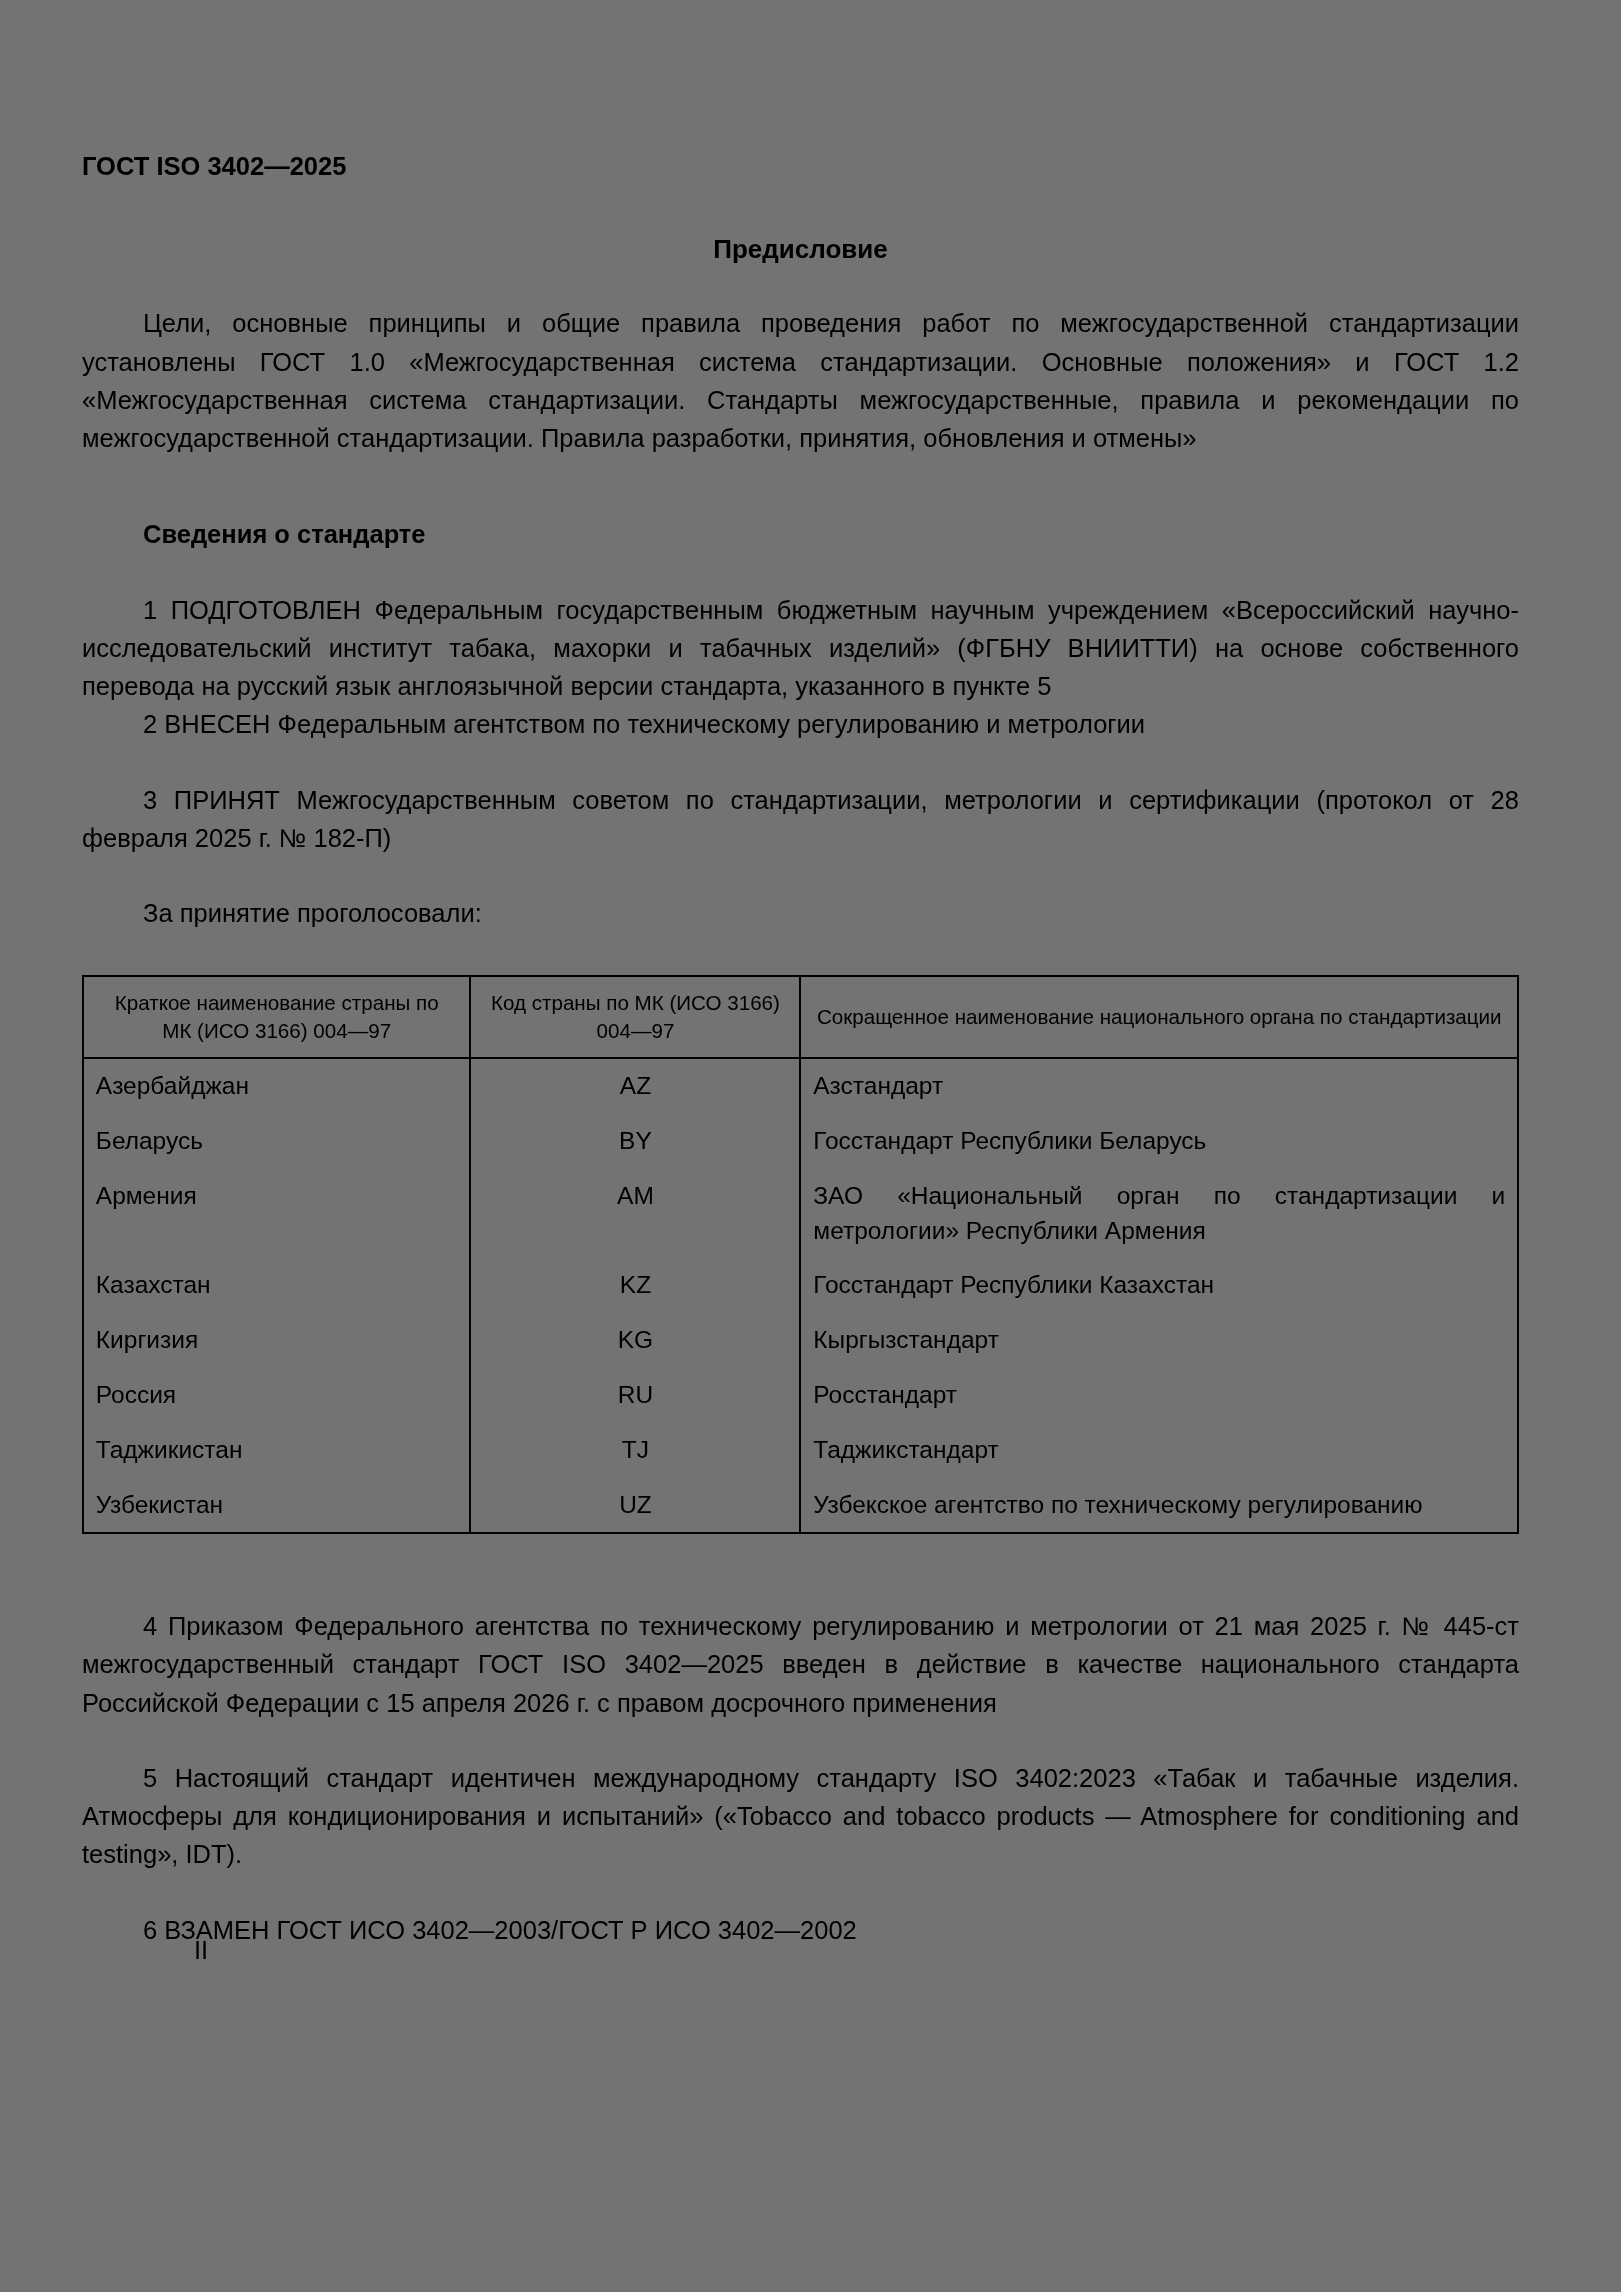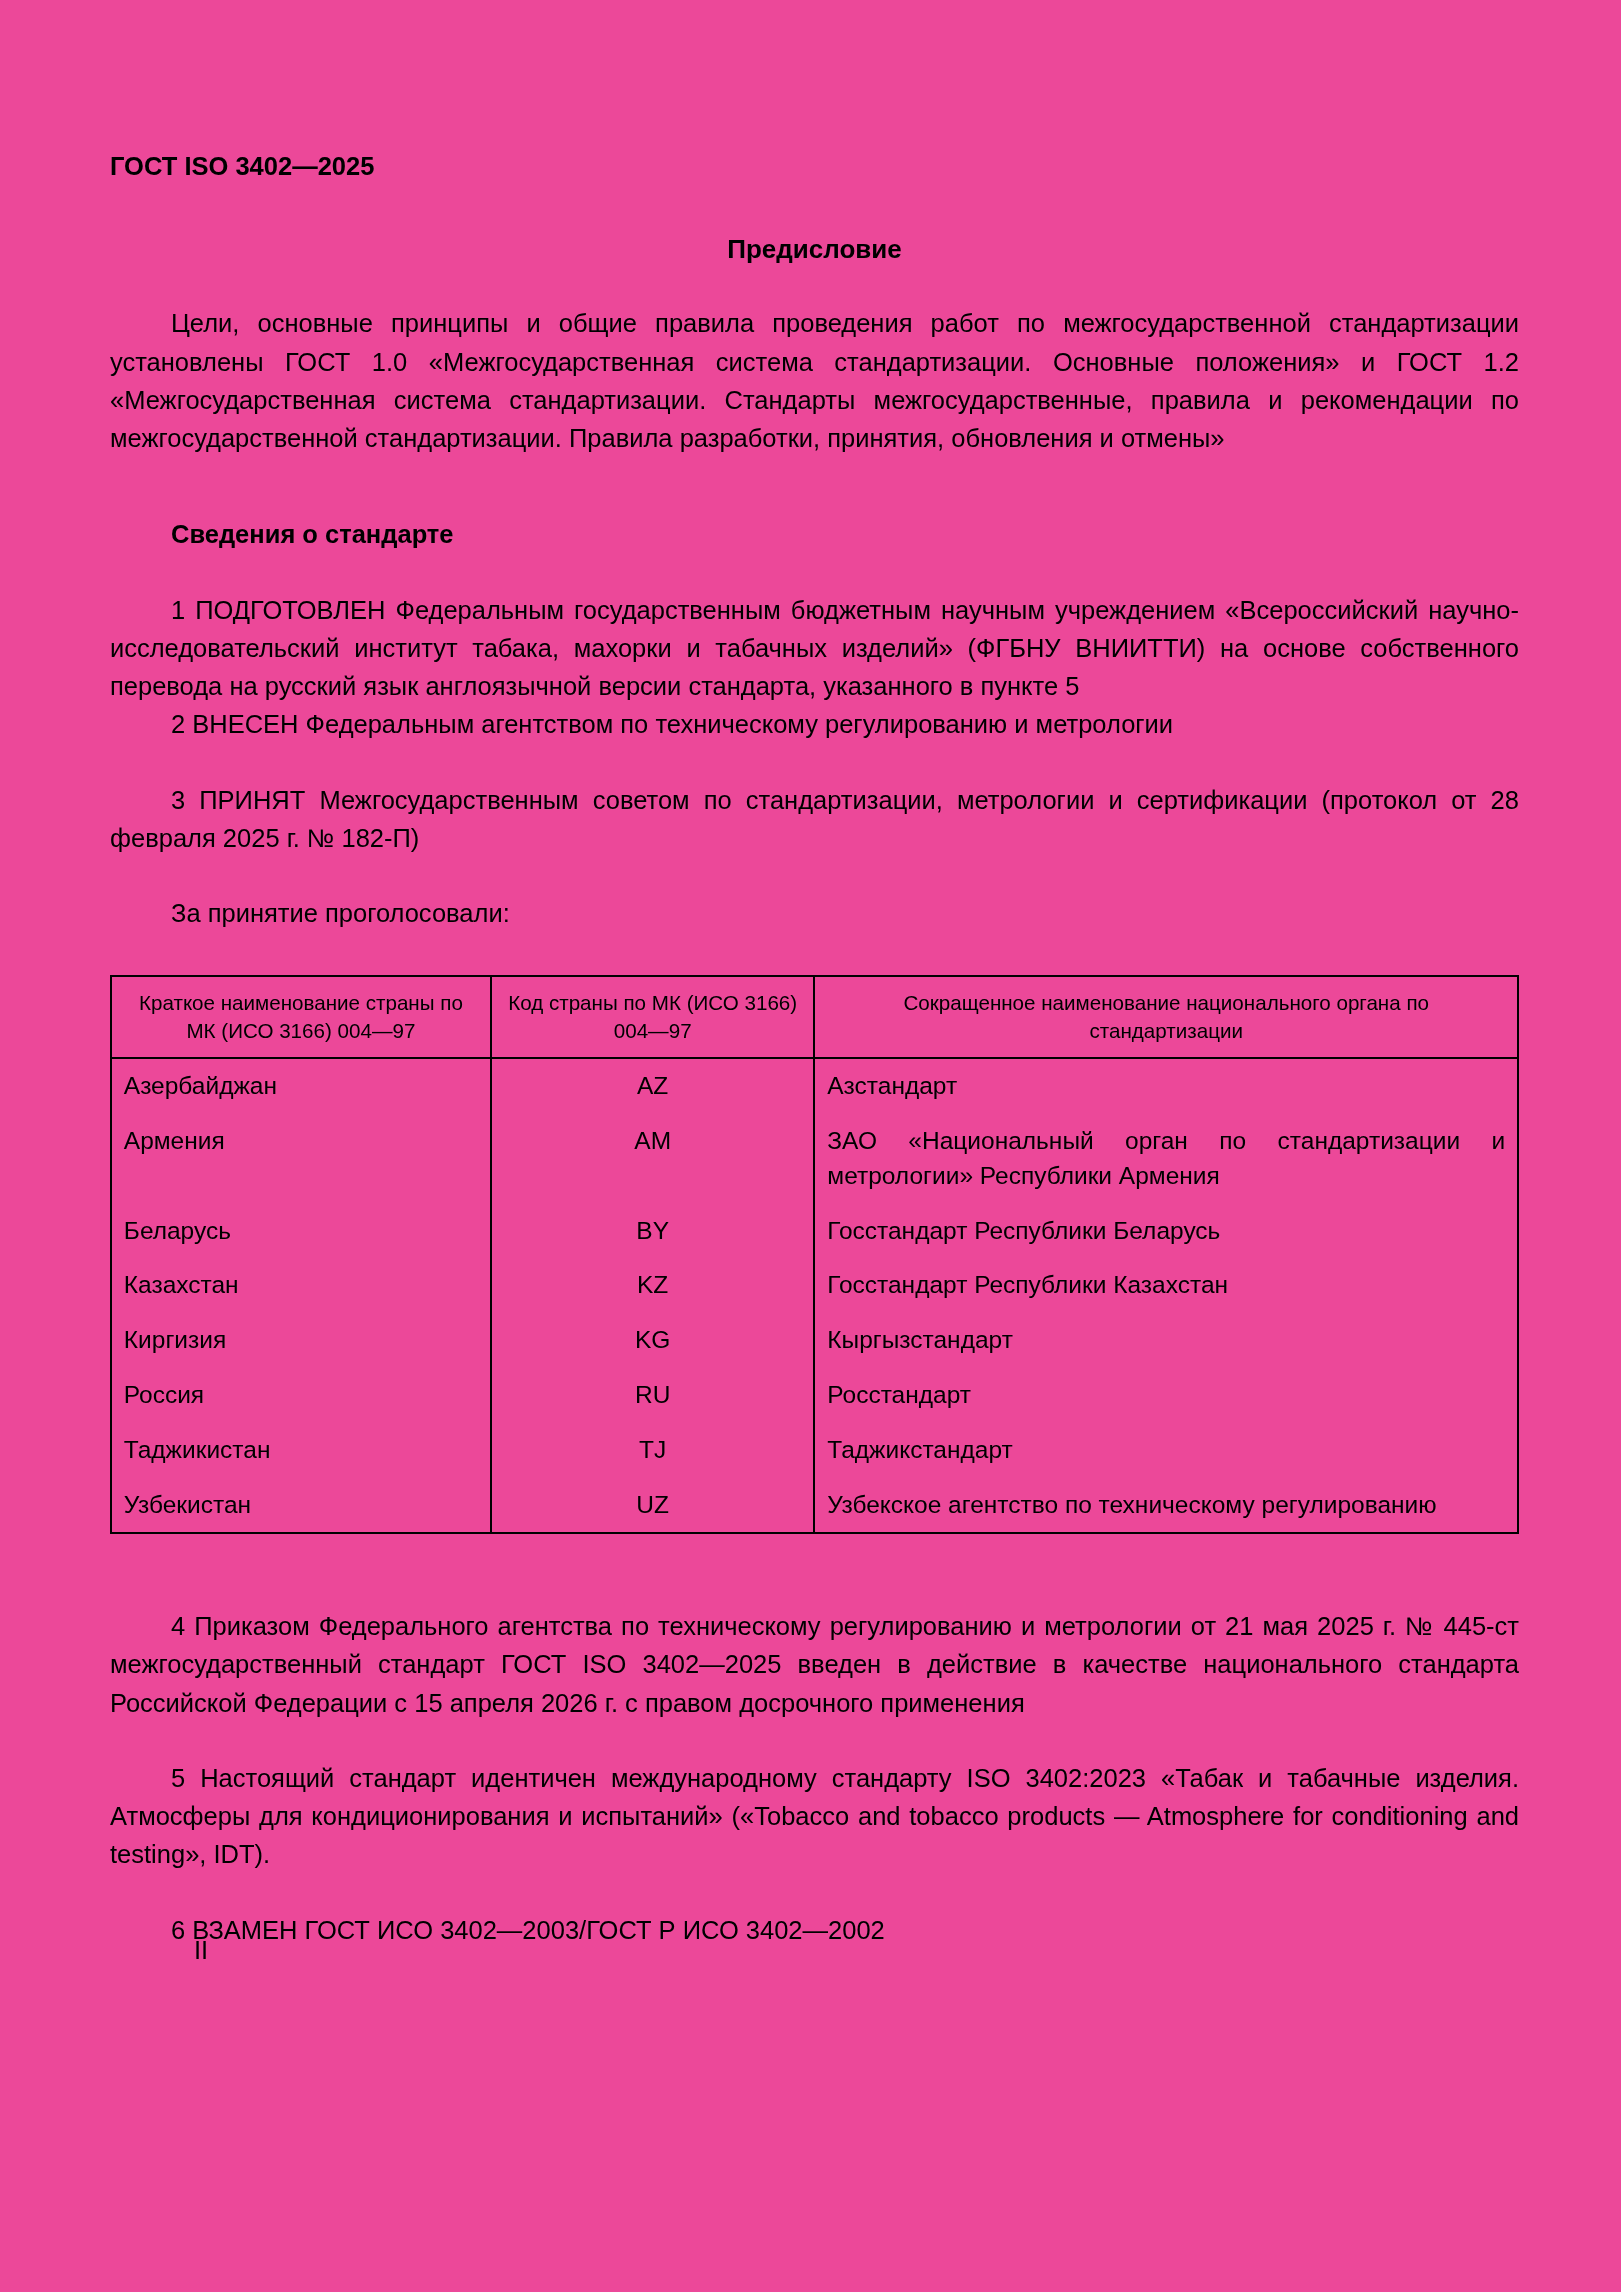--- a/index.html
+++ b/index.html
@@ -2,26 +2,26 @@
 <html><head>
 <meta charset="utf-8">
 <style>
   * { margin: 0; padding: 0; box-sizing: border-box; }
   html, body { background: #ffffff; }
   .page {
     position: relative;
     width: 1621px;
     height: 2293px;
     margin: 0 auto;
-    background: #ec4899;
+    background: #737373;
     color: #000000;
     font-family: "Liberation Sans", sans-serif;
     font-size: 25.5px;
     line-height: 1.5;
-    padding: 147px 102px 0 110px;
+    padding: 147px 102px 0 82px;
     overflow: hidden;
   }
   .doc-header {
     font-weight: bold;
     font-size: 25.5px;
   }
   .doc-title {
     text-align: center;
     font-weight: bold;
     font-size: 26px;
@@ -107,28 +107,28 @@
         <th class="col-org">Сокращенное наименование национального органа по стандартизации</th>
       </tr>
     </thead>
     <tbody>
       <tr>
         <td class="cell-country">Азербайджан</td>
         <td class="cell-code">AZ</td>
         <td class="cell-org">Азстандарт</td>
       </tr>
       <tr>
+        <td class="cell-country">Беларусь</td>
+        <td class="cell-code">BY</td>
+        <td class="cell-org">Госстандарт Республики Беларусь</td>
+      </tr>
+      <tr>
         <td class="cell-country">Армения</td>
         <td class="cell-code">AM</td>
         <td class="cell-org">ЗАО «Национальный орган по стандартизации и метрологии» Республики Армения</td>
-      </tr>
-      <tr>
-        <td class="cell-country">Беларусь</td>
-        <td class="cell-code">BY</td>
-        <td class="cell-org">Госстандарт Республики Беларусь</td>
       </tr>
       <tr>
         <td class="cell-country">Казахстан</td>
         <td class="cell-code">KZ</td>
         <td class="cell-org">Госстандарт Республики Казахстан</td>
       </tr>
       <tr>
         <td class="cell-country">Киргизия</td>
         <td class="cell-code">KG</td>
         <td class="cell-org">Кыргызстандарт</td>

